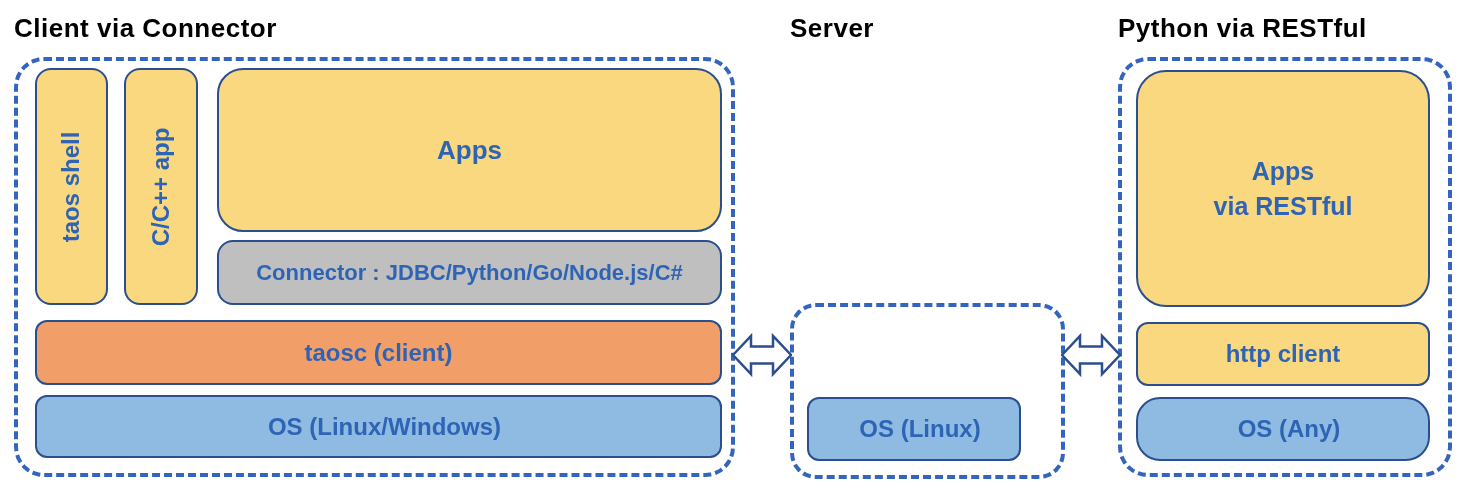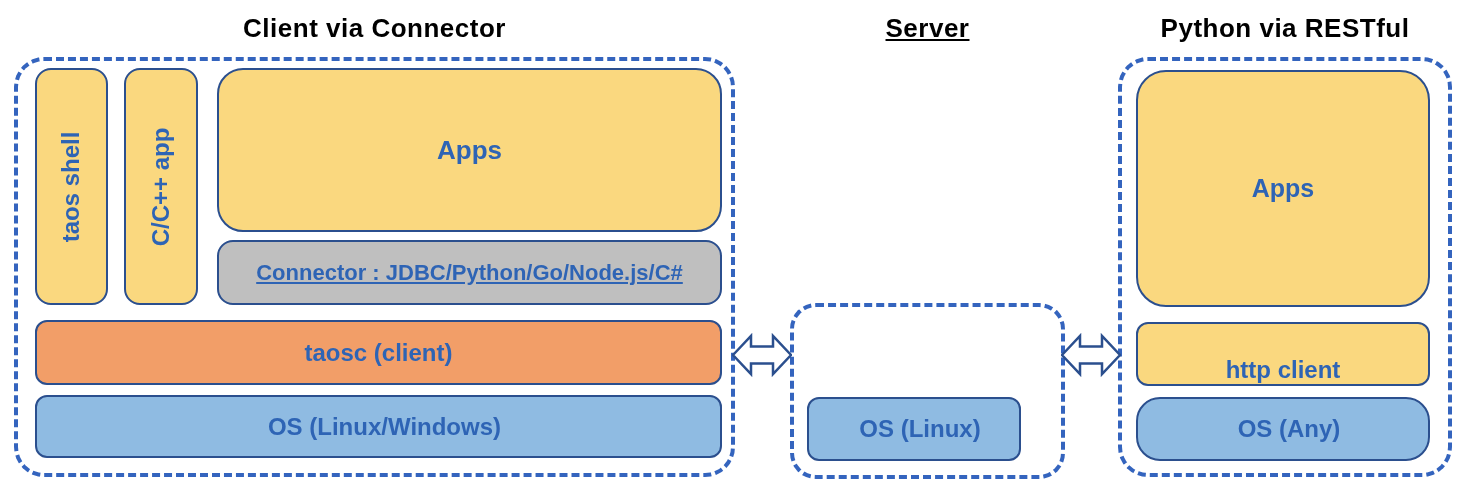--- a/index.html
+++ b/index.html
@@ -20,21 +20,21 @@
     width: 1467px;
     height: 498px;
     background: #ffffff;
     font-family: "Liberation Sans", "DejaVu Sans", sans-serif;
     overflow: hidden;
   }
   .section-title {
     position: absolute;
     top: 12px;
     height: 32px;
-    text-align: center;
+    text-align: left;
     font-size: 26px;
     font-weight: 700;
     color: var(--title-text);
     line-height: 32px;
     letter-spacing: 0.5px;
   }
   .dashed-group {
     position: absolute;
     border: 4px dashed var(--dashed-border);
     border-radius: 30px;
@@ -55,36 +55,36 @@
   .orange { background: var(--box-orange); }
   .blue   { background: var(--box-blue); padding-left: 12px; }
   .green  { background: var(--box-green); }
   .gray   { background: var(--box-gray); }
   .vbox span {
     transform: rotate(-90deg);
     white-space: nowrap;
     font-size: 24px;
   }
   .bar-label { font-size: 24px; }
-  .connector-label { font-size: 22px; text-decoration: underline; }
+  .connector-label { font-size: 22px; }
   .apps-label { font-size: 26px; }
   .apps-restful-label { font-size: 25px; line-height: 1.4; }
   .arrow {
     position: absolute;
     width: 60px;
     height: 46px;
   }
 </style>
 </head>
 <body>
 
 <div class="canvas">
 
   <div class="section-title" style="left:14px; width:721px;">Client via Connector</div>
-  <div class="section-title" style="left:790px; width:275px;text-decoration:underline;">Server</div>
+  <div class="section-title" style="left:790px; width:275px;">Server</div>
   <div class="section-title" style="left:1118px; width:334px;">Python via RESTful</div>
 
   <div class="dashed-group" style="left:14px; top:57px; width:721px; height:420px;">
 
     <div class="box yellow vbox" style="left:17px; top:7px; width:73px; height:237px; border-radius:16px;">
       <span>taos shell</span>
     </div>
 
     <div class="box yellow vbox" style="left:106px; top:7px; width:74px; height:237px; border-radius:16px;">
       <span>C/C++ app</span>
@@ -113,24 +113,25 @@
     <div class="box blue bar-label" style="left:13px; top:90px; width:214px; height:64px; border-radius:12px;">
       <span>OS (Linux)</span>
     </div>
   </div>
 
   <div class="dashed-group" style="left:1118px; top:57px; width:334px; height:420px;">
 
     <div class="box yellow apps-restful-label" style="left:14px; top:9px; width:294px; height:237px; border-radius:30px;">
       <span>
         <span style="display:block;">Apps</span>
+        <span style="display:block;">via RESTful</span>
       </span>
     </div>
 
-    <div class="box yellow bar-label" style="left:14px; top:261px; width:294px; height:64px; border-radius:12px;align-items:flex-end;">
+    <div class="box yellow bar-label" style="left:14px; top:261px; width:294px; height:64px; border-radius:12px;">
       <span>http client</span>
     </div>
 
     <div class="box blue bar-label" style="left:14px; top:336px; width:294px; height:64px; border-radius:24px;">
       <span>OS (Any)</span>
     </div>
   </div>
 
   <svg class="arrow" style="left:732px; top:332px;" viewBox="0 0 60 46">
     <polygon points="1,23 19,4 19,14.5 41,14.5 41,4 59,23 41,42 41,31.5 19,31.5 19,42" fill="var(--arrow-fill)" stroke="var(--box-border)" stroke-width="2.5" stroke-linejoin="miter"></polygon>

